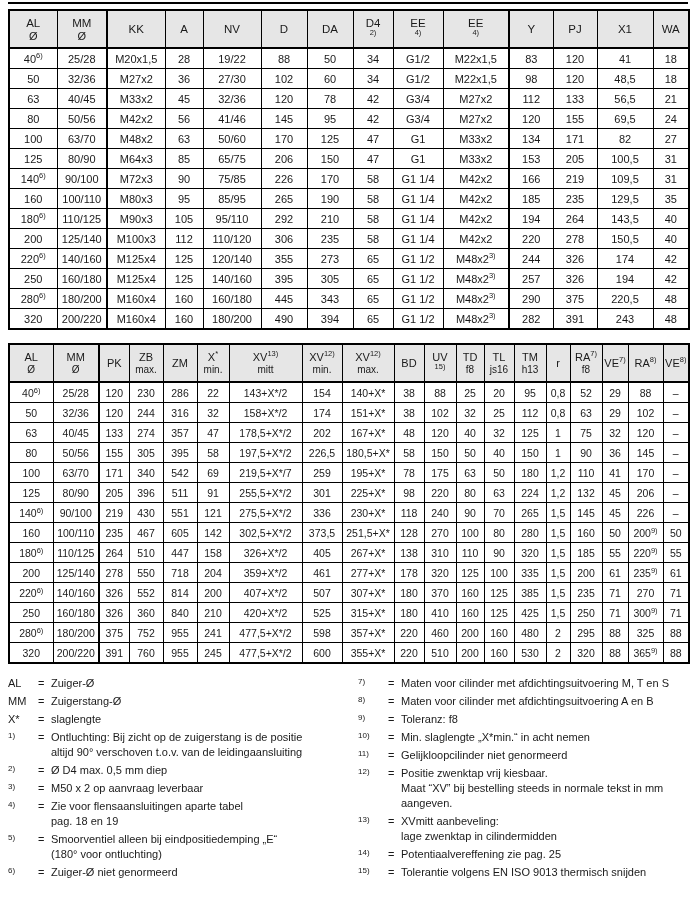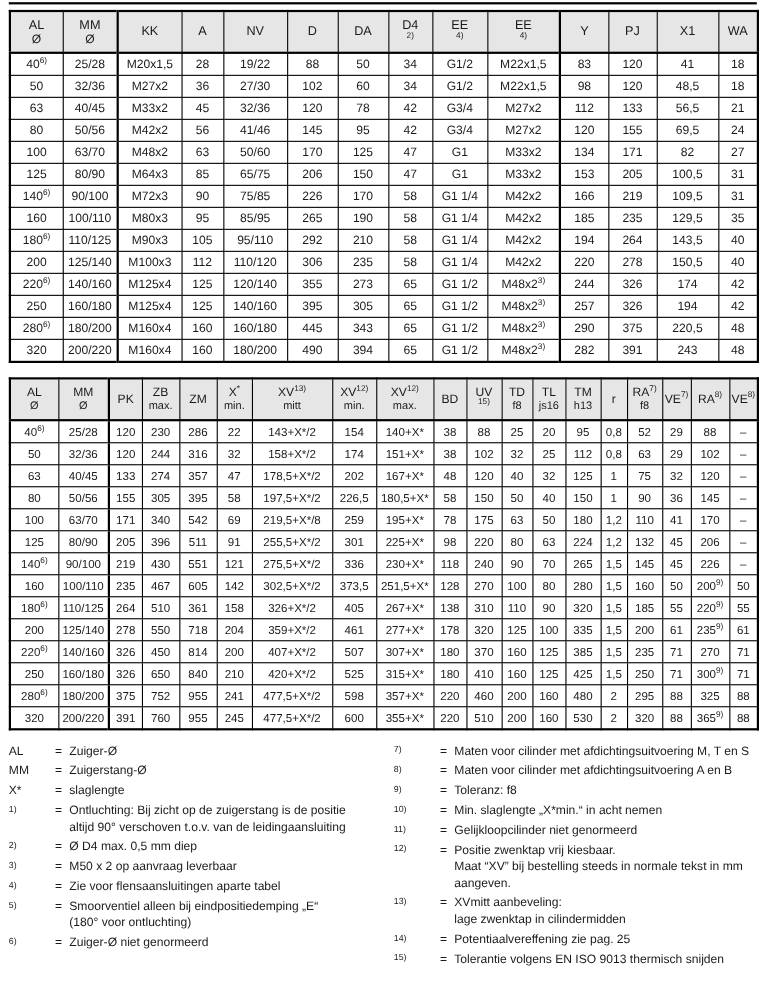--- a/index.html
+++ b/index.html
@@ -23,21 +23,21 @@
   table.dim sup{font-size:7.5px;vertical-align:super;line-height:0;}
   .h2 sup{font-size:8px;vertical-align:baseline;}
   table.t2{margin-bottom:12px;}
   .footnotes{display:flex;font-size:11px;}
   .fn-col{display:block;}
   .fn-col.left{width:350px;flex:0 0 350px;}
   .fn-col.right{flex:1;}
   .fn{display:flex;margin-bottom:3px;line-height:15px;}
   .fn-key{flex:0 0 30px;width:30px;}
   .fn-key.supkey{font-size:8px;position:relative;top:-2px;}
-  .fn-body{flex:1;margin-left:12px;}
+  .fn-body{flex:1;}
   .fn-line .eq{display:inline-block;width:13px;}
   .fn-line.cont{padding-left:13px;}
 </style>
 </head>
 <body>
 
 <div class="page">
   <div class="top-rule"></div>
 
   <table class="dim t1">
@@ -516,21 +516,21 @@
           <td>145</td>
           <td>–</td>
         </tr>
         <tr>
           <td>100</td>
           <td>63/70</td>
           <td>171</td>
           <td>340</td>
           <td>542</td>
           <td>69</td>
-          <td>219,5+X*/8</td>
+          <td>219,5+X*/7</td>
           <td>259</td>
           <td>195+X*</td>
           <td>78</td>
           <td>175</td>
           <td>63</td>
           <td>50</td>
           <td>180</td>
           <td>1,2</td>
           <td>110</td>
           <td>41</td>
@@ -598,21 +598,21 @@
           <td>160</td>
           <td>50</td>
           <td>200<sup>9)</sup></td>
           <td>50</td>
         </tr>
         <tr>
           <td>180<sup>6)</sup></td>
           <td>110/125</td>
           <td>264</td>
           <td>510</td>
-          <td>361</td>
+          <td>447</td>
           <td>158</td>
           <td>326+X*/2</td>
           <td>405</td>
           <td>267+X*</td>
           <td>138</td>
           <td>310</td>
           <td>110</td>
           <td>90</td>
           <td>320</td>
           <td>1,5</td>
@@ -639,42 +639,42 @@
           <td>1,5</td>
           <td>200</td>
           <td>61</td>
           <td>235<sup>9)</sup></td>
           <td>61</td>
         </tr>
         <tr>
           <td>220<sup>6)</sup></td>
           <td>140/160</td>
           <td>326</td>
-          <td>450</td>
+          <td>552</td>
           <td>814</td>
           <td>200</td>
           <td>407+X*/2</td>
           <td>507</td>
           <td>307+X*</td>
           <td>180</td>
           <td>370</td>
           <td>160</td>
           <td>125</td>
           <td>385</td>
           <td>1,5</td>
           <td>235</td>
           <td>71</td>
           <td>270</td>
           <td>71</td>
         </tr>
         <tr>
           <td>250</td>
           <td>160/180</td>
           <td>326</td>
-          <td>650</td>
+          <td>360</td>
           <td>840</td>
           <td>210</td>
           <td>420+X*/2</td>
           <td>525</td>
           <td>315+X*</td>
           <td>180</td>
           <td>410</td>
           <td>160</td>
           <td>125</td>
           <td>425</td>
@@ -765,20 +765,21 @@
         <div class="fn">
           <span class="fn-key supkey">3)</span>
           <div class="fn-body">
             <div class="fn-line"><span class="eq">=</span>M50 x 2 op aanvraag leverbaar</div>
           </div>
         </div>
         <div class="fn">
           <span class="fn-key supkey">4)</span>
           <div class="fn-body">
             <div class="fn-line"><span class="eq">=</span>Zie voor flensaansluitingen aparte tabel</div>
+            <div class="fn-line cont">pag. 18 en 19</div>
           </div>
         </div>
         <div class="fn">
           <span class="fn-key supkey">5)</span>
           <div class="fn-body">
             <div class="fn-line"><span class="eq">=</span>Smoorventiel alleen bij eindpositiedemping „E“</div>
             <div class="fn-line cont">(180° voor ontluchting)</div>
           </div>
         </div>
         <div class="fn">

